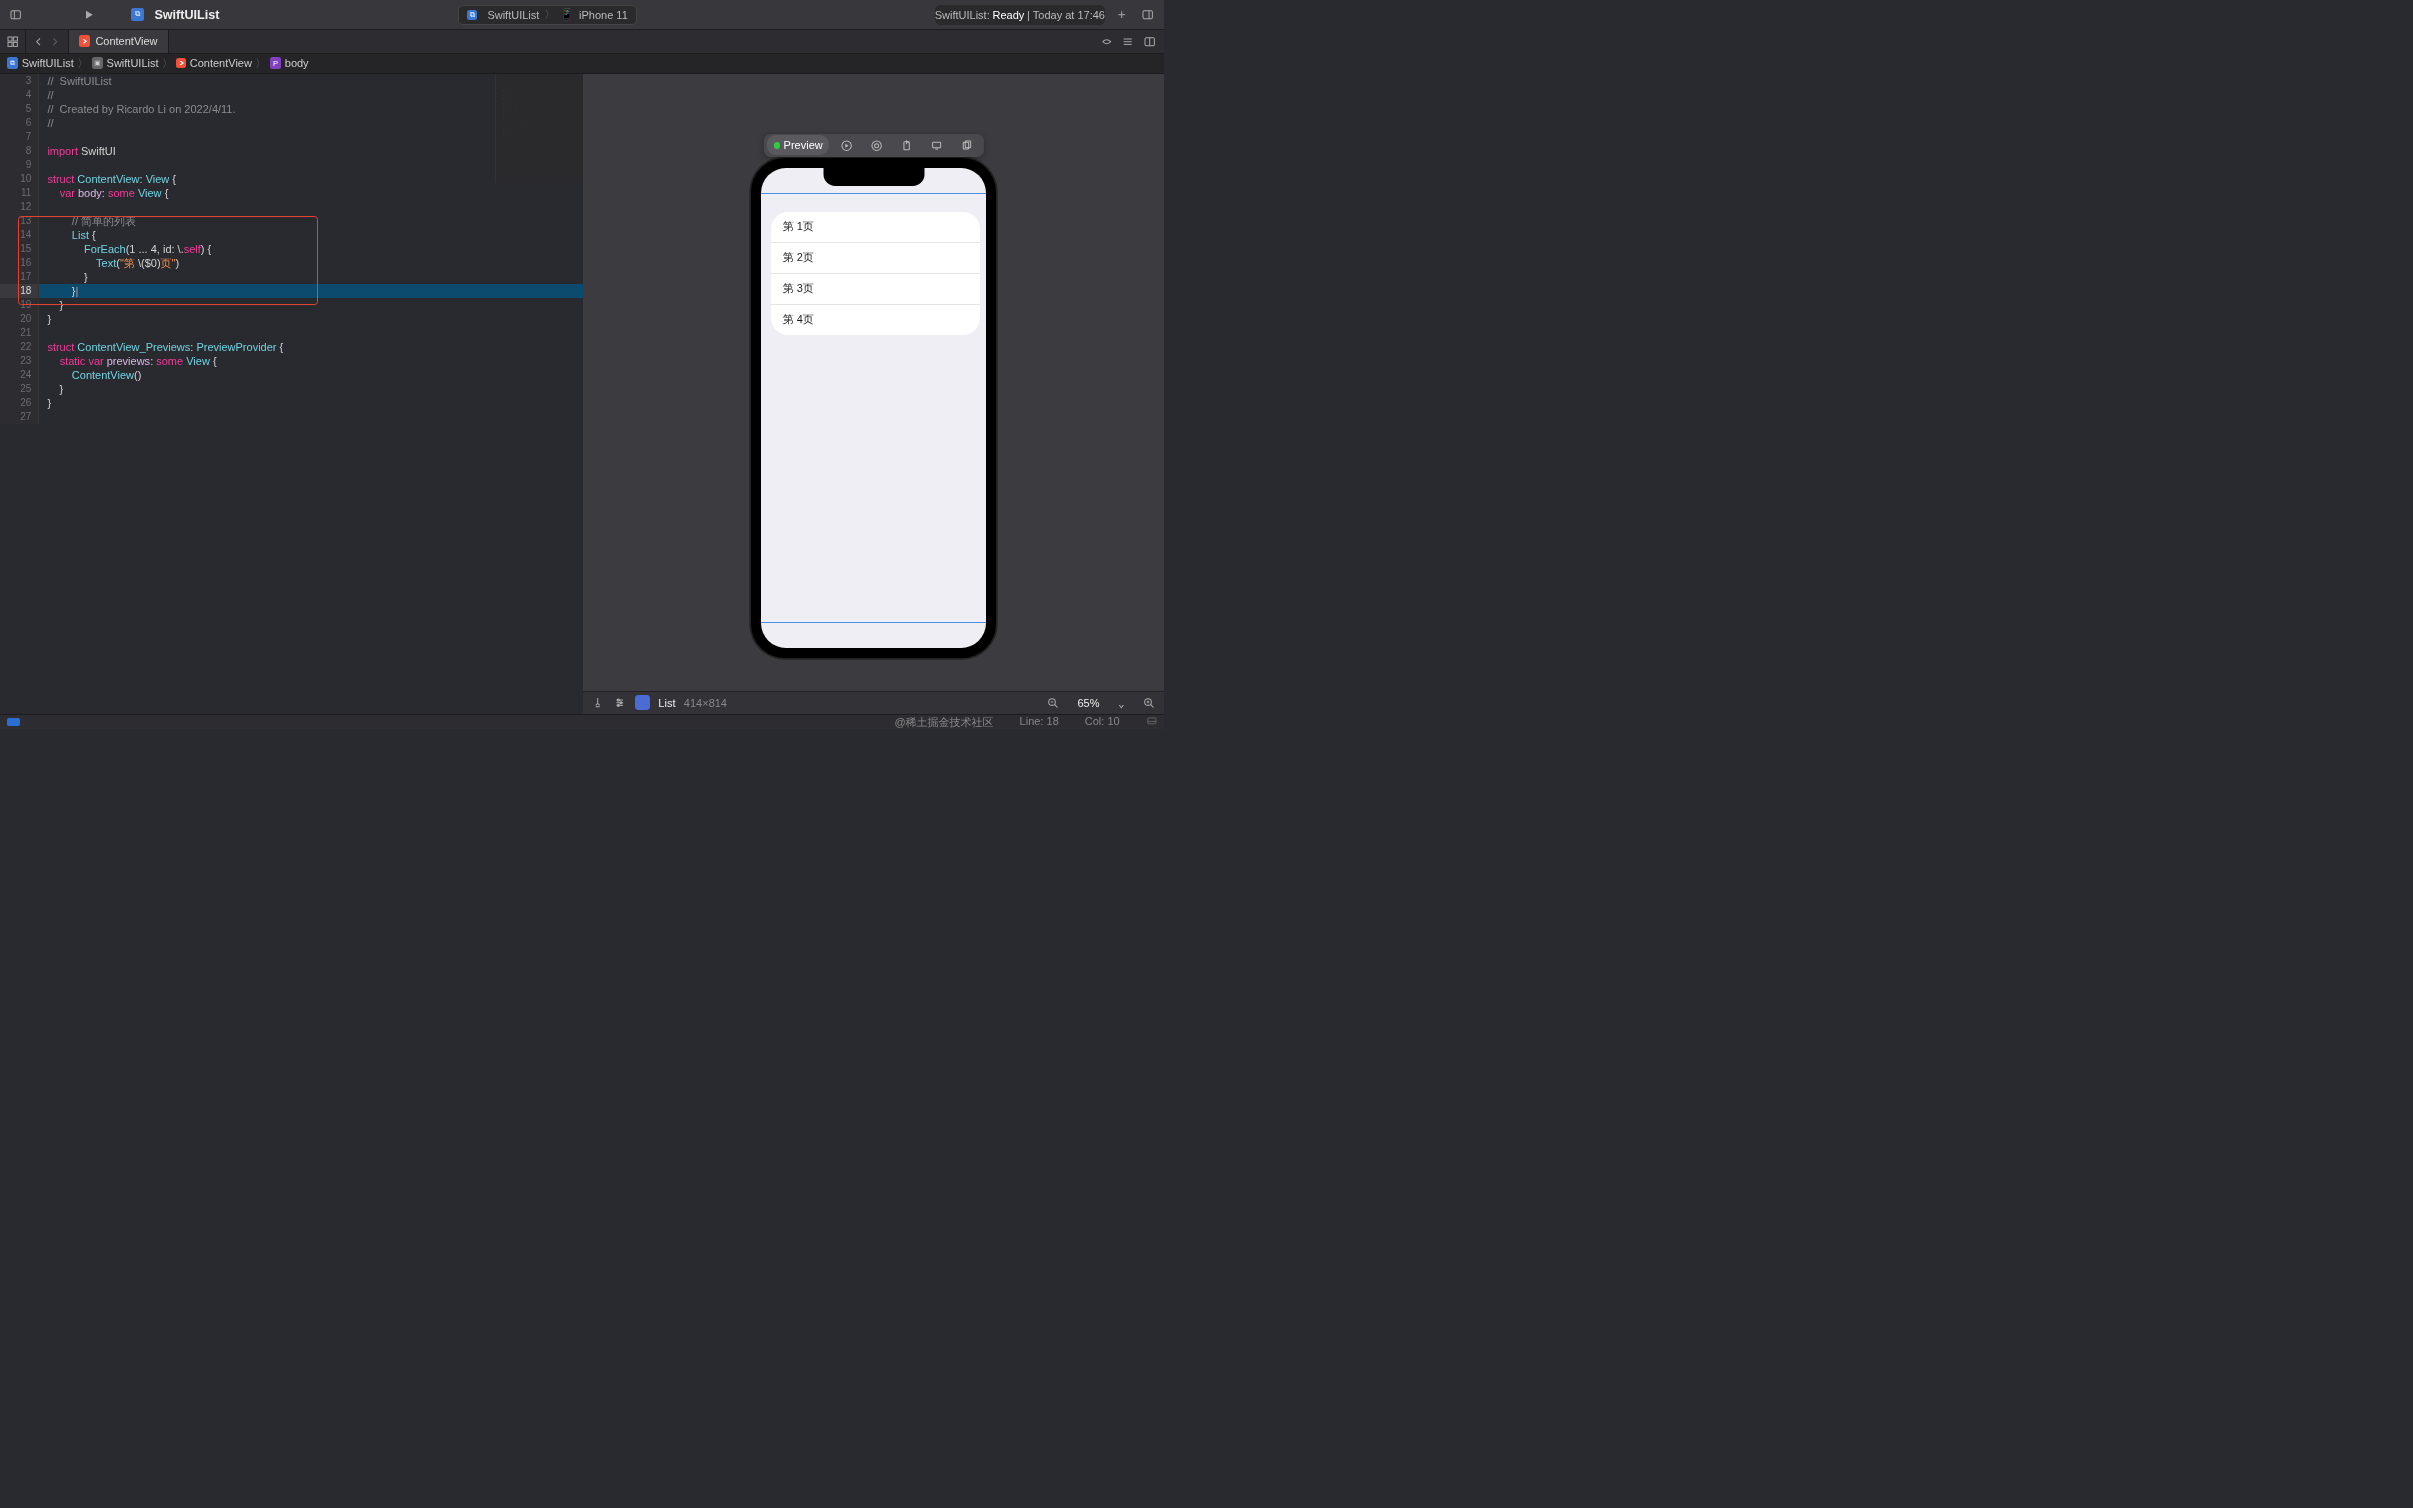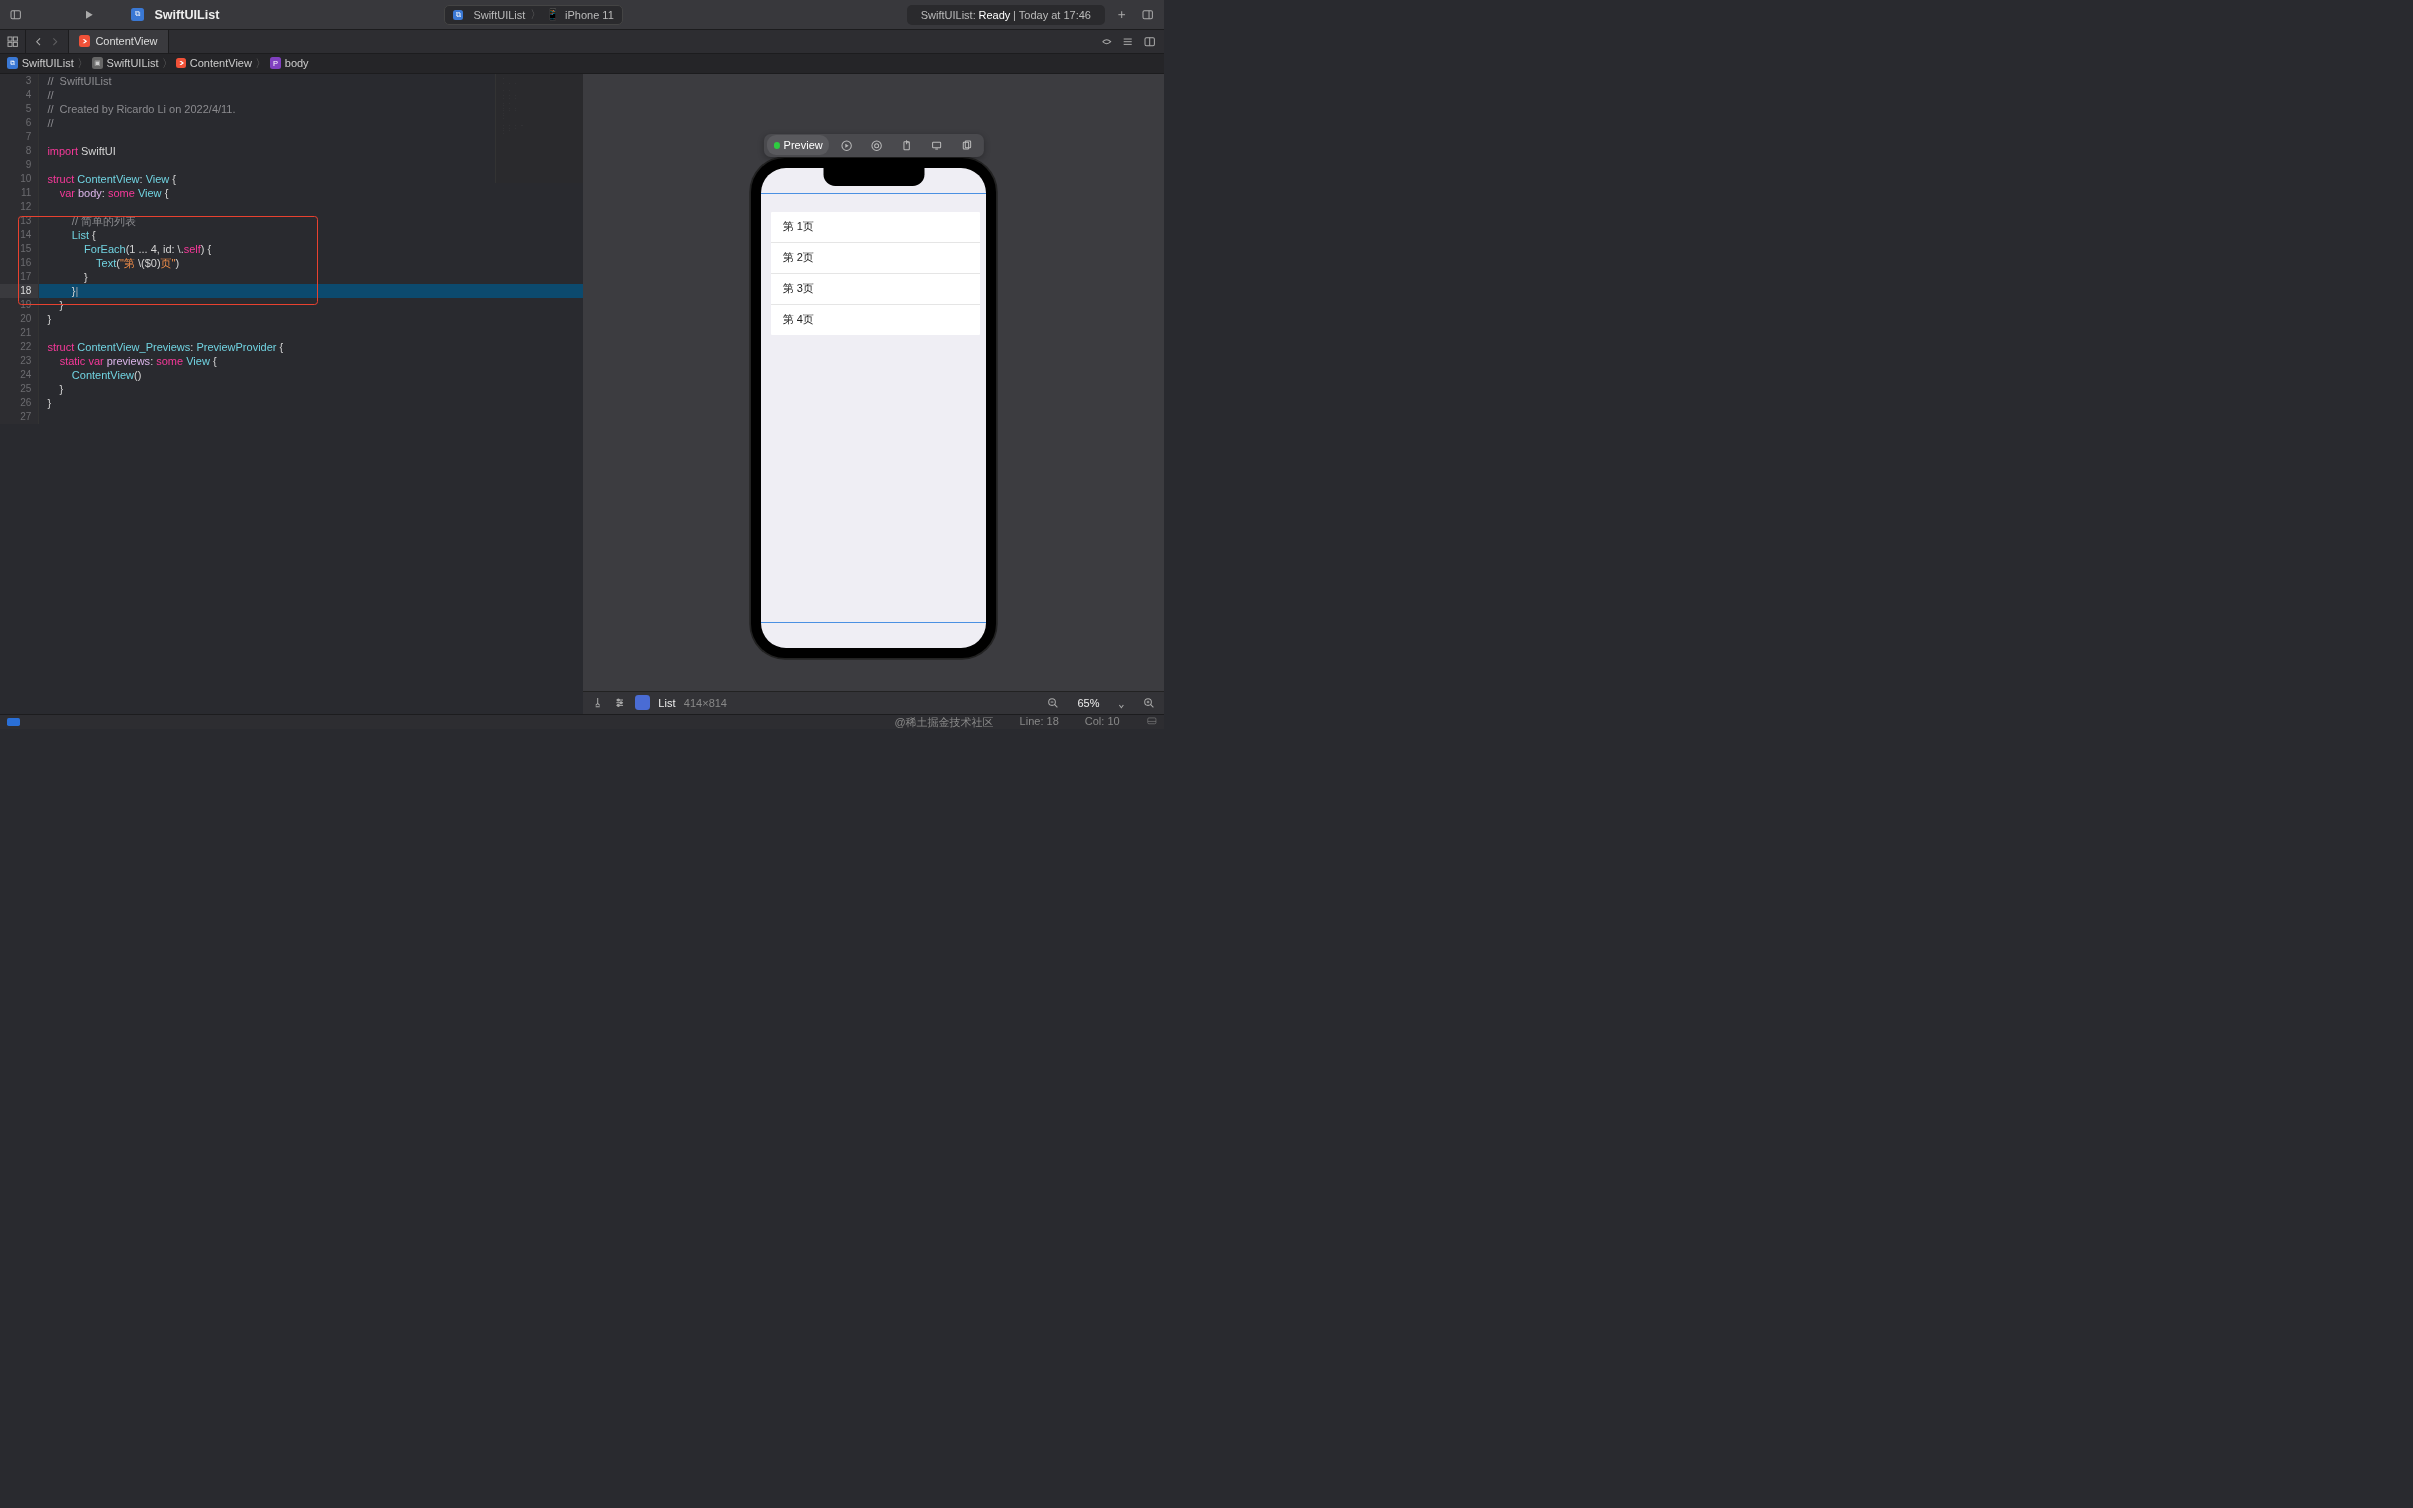--- a/index.html
+++ b/index.html
@@ -7,21 +7,21 @@
   
   
   .titlebar { height:30px; background:#38383c; display:flex; align-items:center; border-bottom:0.8px solid #1c1c1e; }
   .tb-left { width:126px; display:flex; align-items:center; gap:10px; padding-left:6.7px;}
   .tb-btn { width:18.4px; height:18.4px; display:flex; align-items:center; justify-content:center; color:#999; cursor:pointer;}
   .tb-btn svg{width:13.4px;height:13.4px;stroke:#aaa;fill:none;stroke-width:1.5;}
   .app-icon { width:13.4px;height:13.4px;background:#3a78d4;border-radius:2.5px;display:inline-flex;align-items:center;justify-content:center;color:white;font-size:7.5px;margin-right:5px;}
   .project-name { font-weight:600; color:#eee; font-size:12.6px;}
   .scheme-pill { margin:0 auto; background:#2a2a2d; border:0.8px solid #444; border-radius:5px; height:20px; display:flex; align-items:center; padding:0 8.4px; gap:5px; font-size:10px; color:#bbb;}
   .scheme-pill .sep{color:#666;}
-  .status-pill { background:#2a2a2d; border-radius:5px; height:20px; display:flex; align-items:center; padding:0 14px; font-size:10px; color:#bbb;text-align:right;}
+  .status-pill { background:#2a2a2d; border-radius:5px; height:20px; display:flex; align-items:center; padding:0 0; font-size:10px; color:#bbb;text-align:right;}
   .tb-right { width:59px; display:flex; align-items:center; justify-content:flex-end; gap:8.4px; padding-right:6.7px;}
   
   
   .tab-row { height:23.5px; background:#2d2d31; display:flex; align-items:stretch; border-bottom:0.8px solid #1c1c1e;}
   .tab-left-tools{display:flex;align-items:center;gap:3.4px;padding:0 5px;border-right:0.8px solid #1c1c1e;}
   .tab-nav{display:flex;align-items:center;gap:1.7px;padding:0 5px;border-right:0.8px solid #1c1c1e;}
   .tab { background:#3a3a3e; padding:0 10px; display:flex; align-items:center; gap:5px; font-size:10px; color:#ddd; border-right:0.8px solid #1c1c1e;}
   .swift-icon{width:11.7px;height:11.7px;background:#f05138;border-radius:2.5px;display:inline-flex;align-items:center;justify-content:center;}
   .swift-icon::after{content:"";width:6.7px;height:6.7px;background:white;clip-path:polygon(20% 20%,60% 50%,20% 80%,50% 80%,90% 50%,50% 20%);}
   .tab-right-tools{margin-left:auto;display:flex;align-items:center;gap:6.7px;padding:0 6.7px;}
@@ -62,21 +62,21 @@
   .pt-dot{width:6.7px;height:6.7px;border-radius:50%;background:#2ecc40;}
   .pt-icon{width:13.4px;height:13.4px;stroke:#bbb;fill:none;stroke-width:1.5;}
   
   
   .phone{width:245px;height:500px;background:#000;border-radius:34px;padding:10px;box-shadow:0 0 0 1.7px #222;}
   .phone-screen{width:100%;height:100%;background:#efeef4;border-radius:25px;position:relative;overflow:hidden;}
   .notch{position:absolute;top:0;left:50%;transform:translateX(-50%);width:101px;height:18.4px;background:#000;border-radius:0 0 11.7px 11.7px;}
   .selection-line{position:absolute;left:0;right:0;height:0.8px;background:#4a90e2;}
   .selection-line.top{top:25px;}
   .selection-line.bot{bottom:25px;}
-  .list{position:absolute;top:44px;left:10px;right:6px;background:#fff;border-radius:1px;}
+  .list{position:absolute;top:44px;left:10px;right:6px;background:#fff;border-radius:17px;}
   .list-row{padding:7.5px 11.7px;font-size:11px;color:#222;border-bottom:0.4px solid #e5e5e5;}
   .list-row:last-child{border-bottom:none;}
   
   
   .preview-bottom{height:23.5px;background:#333337;border-top:0.8px solid #222;display:flex;align-items:center;padding:0 8.4px;gap:8.4px;font-size:10px;color:#aaa;}
   .pb-icon{width:13.4px;height:13.4px;stroke:#aaa;fill:none;stroke-width:1.5;}
   .pb-chip{background:#4a6cd4;border-radius:3.4px;width:15px;height:15px;}
   .pb-right{margin-left:auto;display:flex;align-items:flex-end;gap:18px;}
   
   

